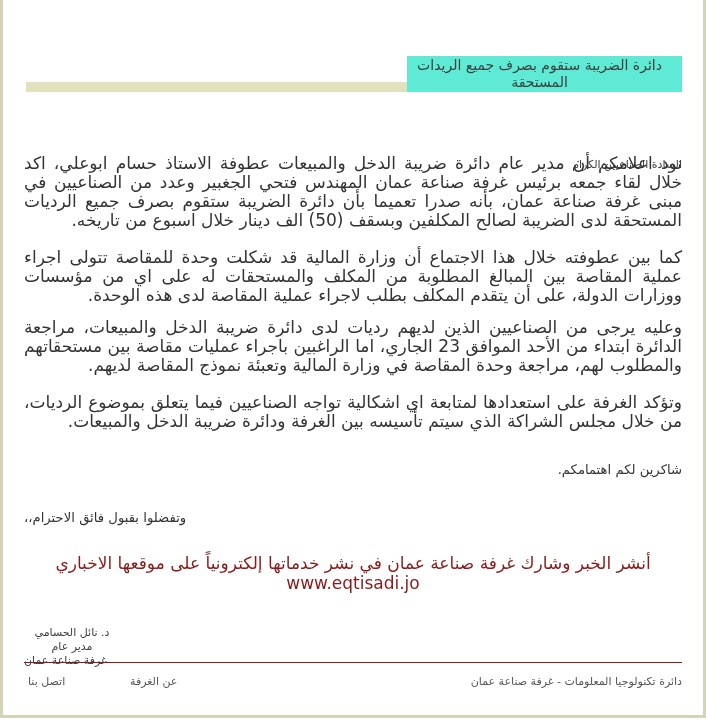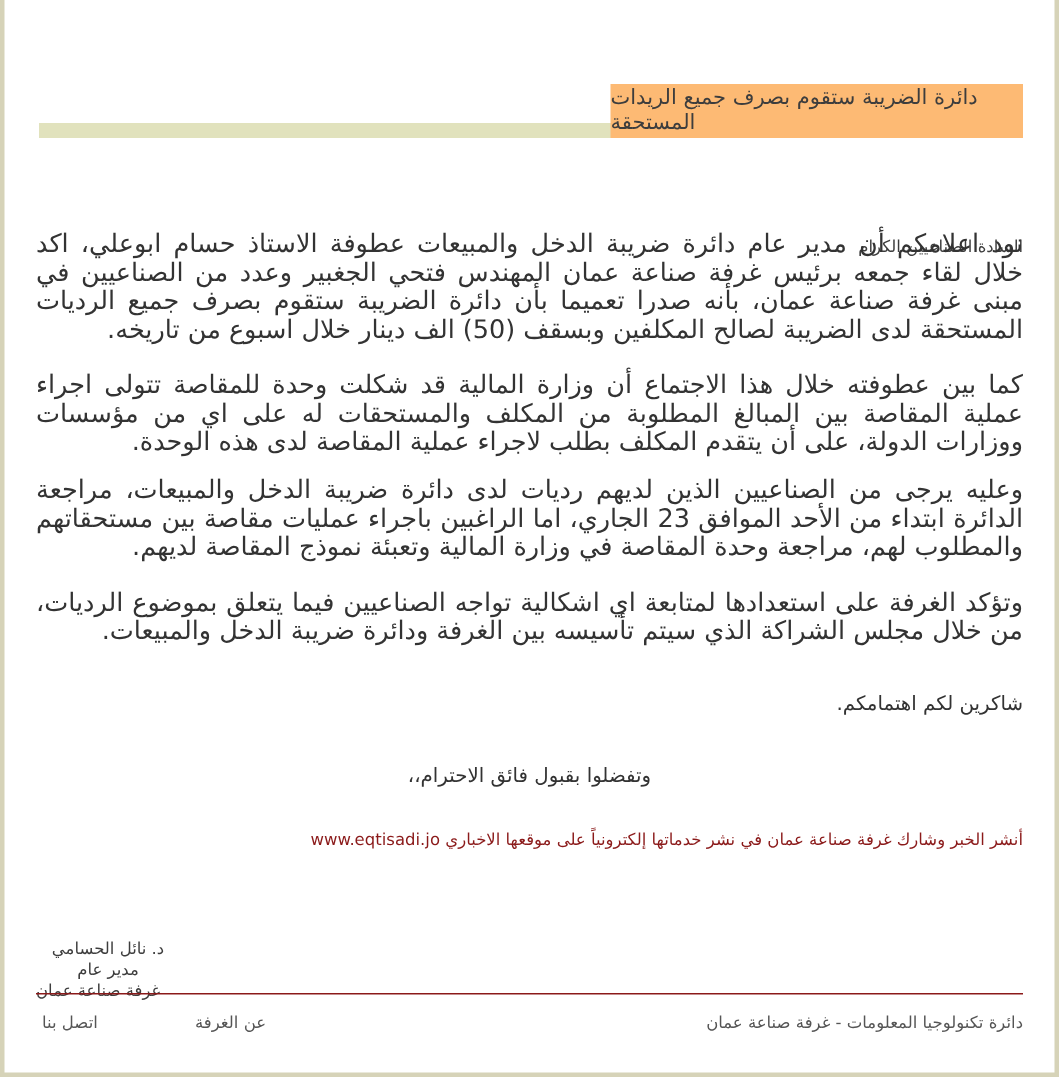--- a/index.html
+++ b/index.html
@@ -17,22 +17,22 @@
       background: #fff;
     }
     .title-strip {
       position: absolute; left: 26px; top: 82px;
       width: 656px; height: 10px;
       background: #e1e2bd;
     }
     .title-box {
       position: absolute; left: 407px; top: 56px;
       width: 275px; height: 36px;
-      background: #fdba74;
-      direction: rtl; text-align: left;
+      background: #5eead4;
+      direction: rtl; text-align: center;
       font-size: 14px; line-height: 17px;
       color: #3d3d3d;
       padding: 1px 10px 0 0; box-sizing: border-box;
     }
     .content {
       position: absolute; right: 24px; left: 24px;
       direction: rtl; text-align: justify;
       color: #333;
     }
     .salutation {
@@ -41,23 +41,23 @@
       margin-top: 40px;
     }
     .para {
       font-size: 17px; line-height: 19px;
     }
     .p1 { top: 154px; }
     .p2 { top: 248px; }
     .p3 { top: 318px; }
     .p4 { top: 393px; }
     .closing1 { top: 462px; font-size: 13.2px; text-align: right; }
-    .closing2 { top: 510px; font-size: 13.2px; text-align: center; }
+    .closing2 { top: 510px; font-size: 13.2px; text-align: left; }
     .share {
-      top: 553px; font-size: 11px; color: #8b1a1a; text-align: right;
+      top: 553px; font-size: 17px; color: #8b1a1a; text-align: center;
     }
     .share .url { color: #8b1a1a; text-decoration: none; }
     .signature {
       position: absolute; left: 24px; top: 626px;
       width: 96px; direction: rtl; text-align: center;
       font-size: 11px; line-height: 14px; color: #3d3d3d;
     }
     .signature .org { text-align: left; }
     .divider {
       position: absolute; left: 24px; top: 662px;

